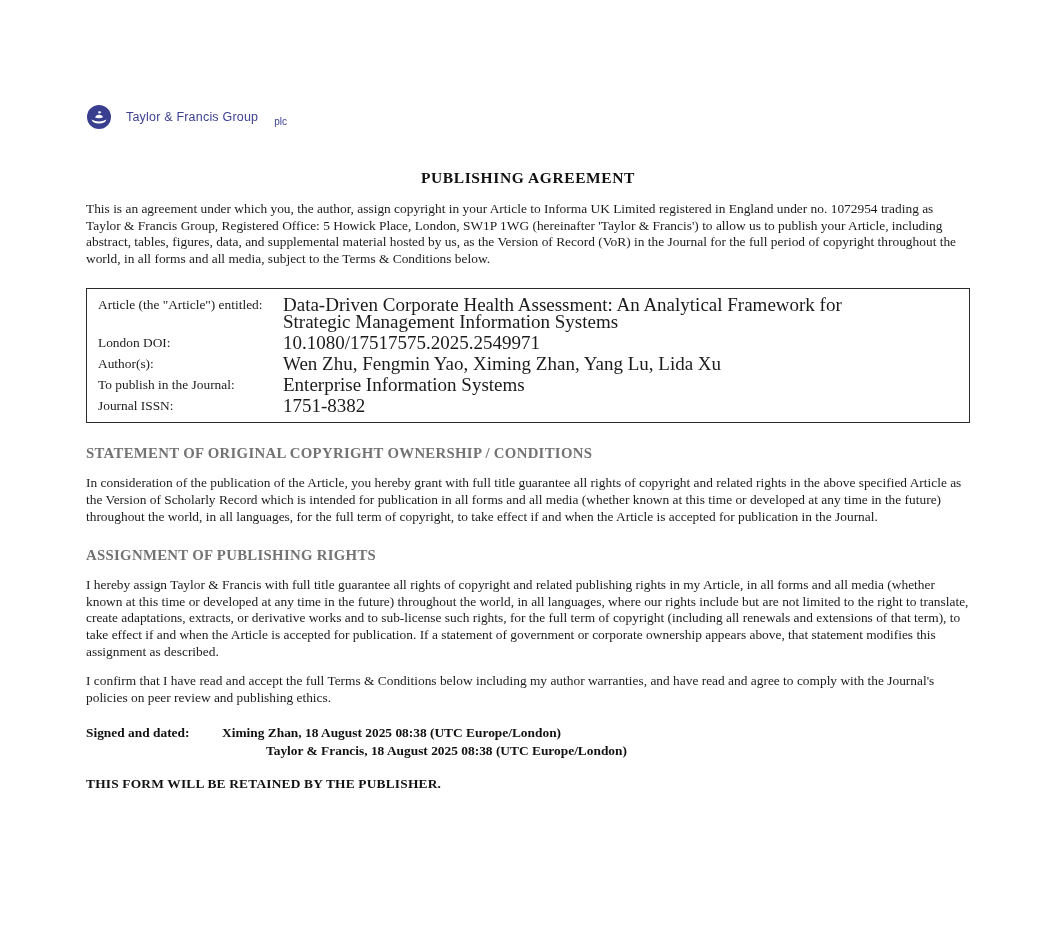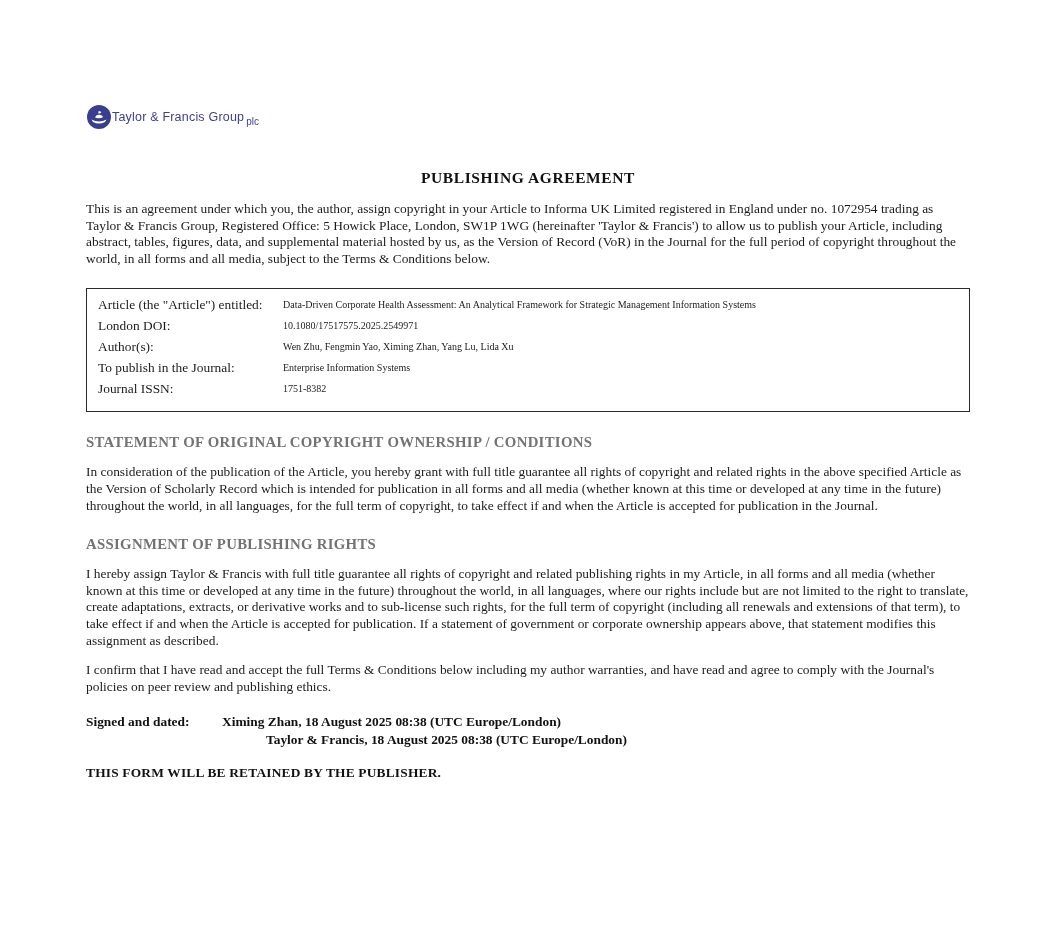--- a/index.html
+++ b/index.html
@@ -14,21 +14,21 @@
     overflow: hidden;
   }
   .content {
     width: 884px;
     margin-left: 86px;
     padding-top: 103px;
   }
   .logo-row {
     display: flex;
     align-items: center;
-    gap: 0;
+    gap: 14px;
     height: 28px;
   }
   .logo-text {
     color: #3d4192;
     font-family: "Liberation Sans", sans-serif;
     font-size: 12.5px;
     letter-spacing: 0.2px;
   }
   .logo-suffix {
     color: #3d4192;
@@ -56,31 +56,31 @@
   .article-box {
     margin-top: 21px;
     border: 1.5px solid #2b2b2b;
     padding: 7px 10px 8px 11px;
     width: 884px;
   }
   .article-row {
     display: flex;
     margin-bottom: 4px;
   }
-  .article-row:last-child { margin-bottom: 6px; }
+  .article-row:last-child { margin-bottom: 0; }
   .article-label {
     width: 185px;
     flex: 0 0 185px;
     font-size: 13.4px;
     line-height: 17px;
     padding-right: 10px;
   }
   .article-value {
     flex: 1;
-    font-size: 10px;
+    font-size: 19px;
     line-height: 17px;
     padding-right: 45px;
   }
   h2.section-heading {
     font-size: 14.8px;
     font-weight: bold;
     letter-spacing: 0.3px;
     margin-top: 22px;
     color: #737373;
   }

